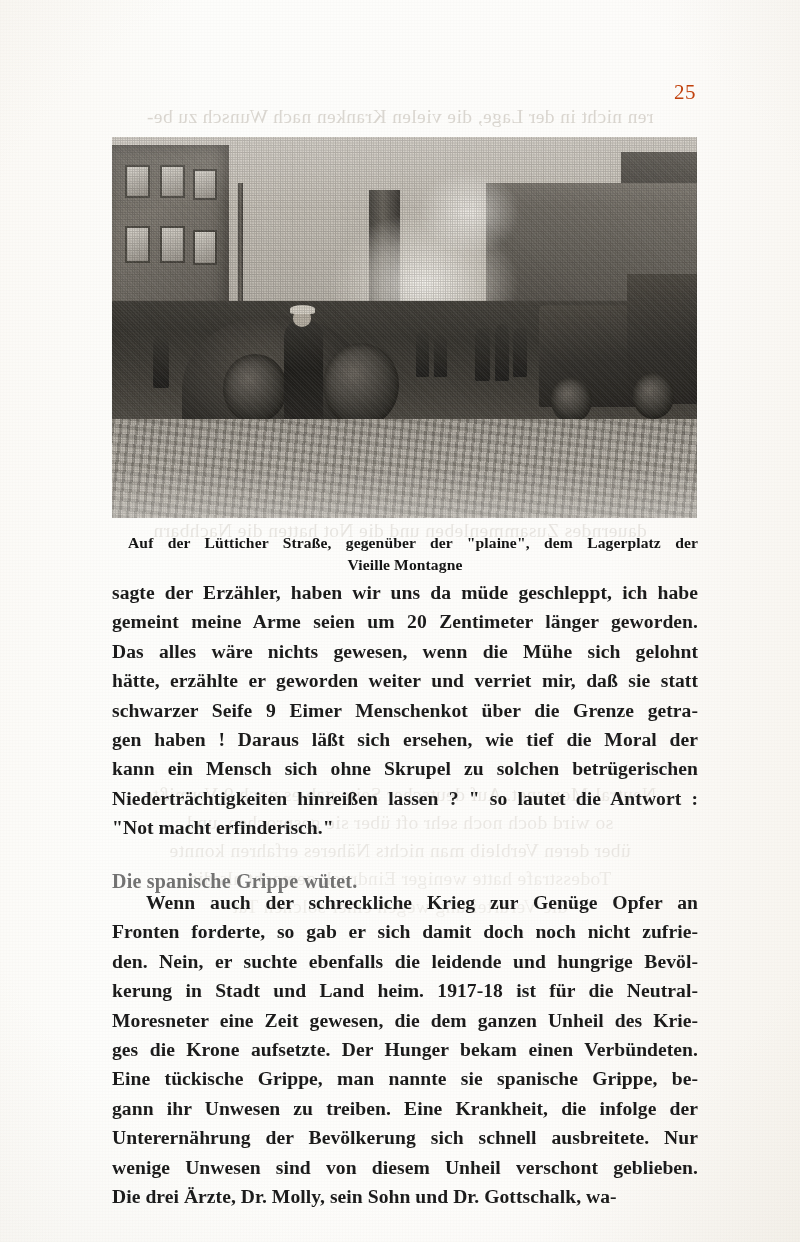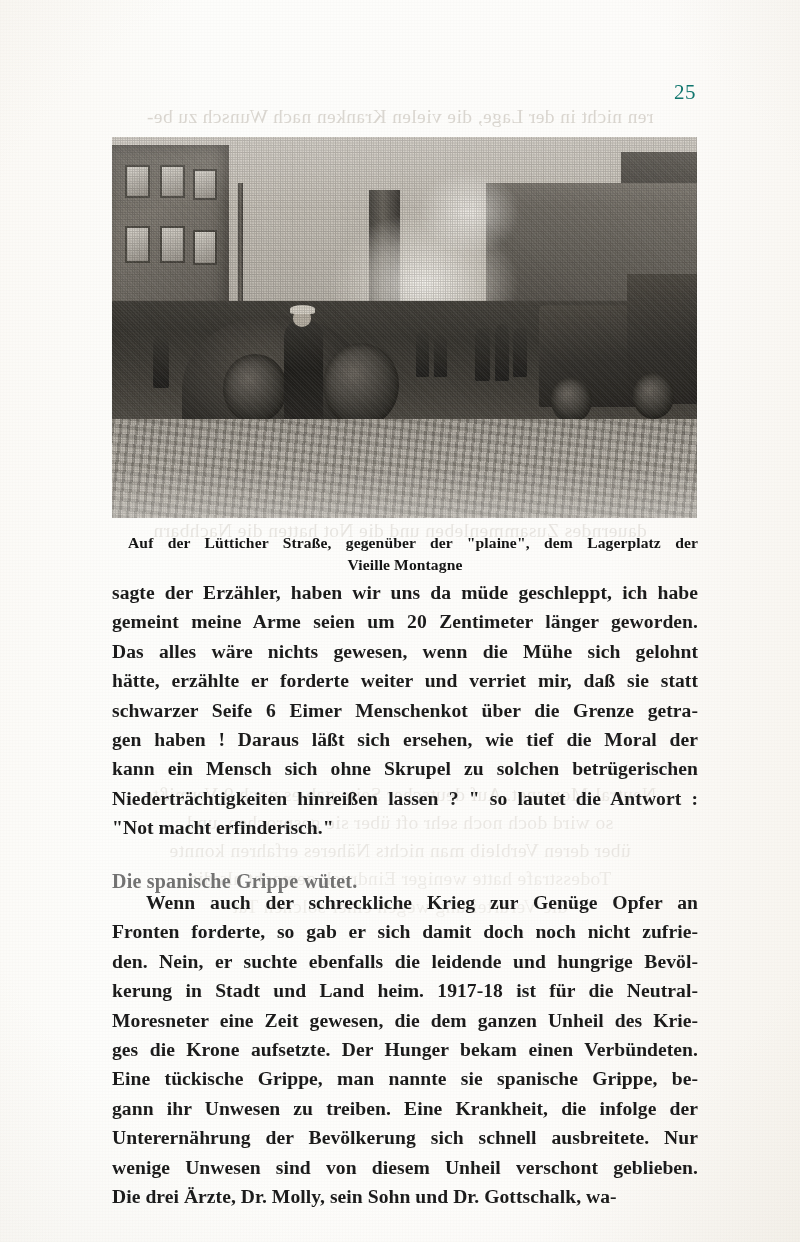--- a/index.html
+++ b/index.html
@@ -35,21 +35,21 @@
       repeating-linear-gradient(90deg, rgba(120,112,100,0.045) 0 1px, rgba(255,255,255,0) 1px 3px);
   }
 
   
   .folio {
     position: absolute;
     top: 80px;
     right: 104px;
     font-size: 21px;
     letter-spacing: 0.5px;
-    color: #0f766e;
+    color: #c2410c;
   }
 
   
   .bleed {
     position: absolute;
     left: 0;
     right: 0;
     text-align: center;
     color: #b9b2a8;
     opacity: 0.50;
@@ -332,22 +332,22 @@
   <div class="caption">
     <span class="caption-l1">Auf der Lütticher Straße, gegenüber der "plaine", dem Lagerplatz der</span>
     <span class="caption-l2">Vieille Montagne</span>
   </div>
 
   <div class="col p1">
     <p class="para">
       <span class="ln">sagte der Erzähler, haben wir uns da müde geschleppt, ich habe</span>
       <span class="ln">gemeint meine Arme seien um 20 Zentimeter länger geworden.</span>
       <span class="ln">Das alles wäre nichts gewesen, wenn die Mühe sich gelohnt</span>
-      <span class="ln">hätte, erzählte er forderte weiter und verriet mir, daß sie statt</span>
-      <span class="ln">schwarzer Seife 6 Eimer Menschenkot über die Grenze getra-</span>
+      <span class="ln">hätte, erzählte er geworden weiter und verriet mir, daß sie statt</span>
+      <span class="ln">schwarzer Seife 9 Eimer Menschenkot über die Grenze getra-</span>
       <span class="ln">gen haben ! Daraus läßt sich ersehen, wie tief die Moral der</span>
       <span class="ln">kann ein Mensch sich ohne Skrupel zu solchen betrügerischen</span>
       <span class="ln">Niederträchtigkeiten hinreißen lassen ? " so lautet die Antwort :</span>
       <span class="ln last">"Not macht erfinderisch."</span>
     </p>
   </div>
 
   <div class="heading">Die spanische Grippe wütet.</div>
 
   <div class="col p2">

